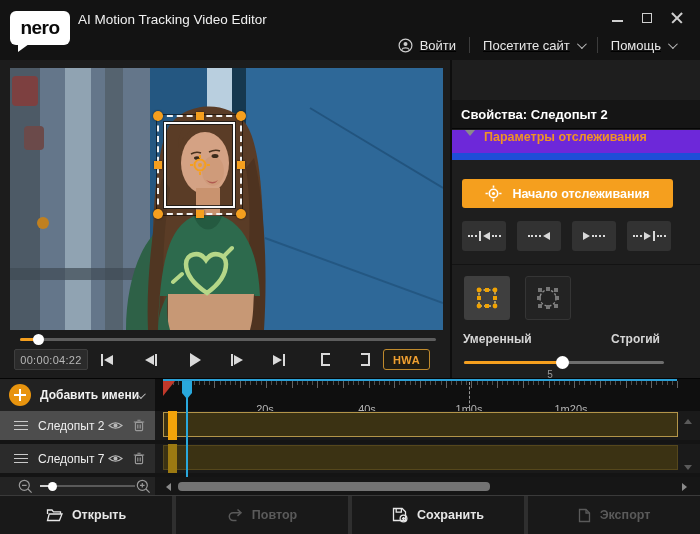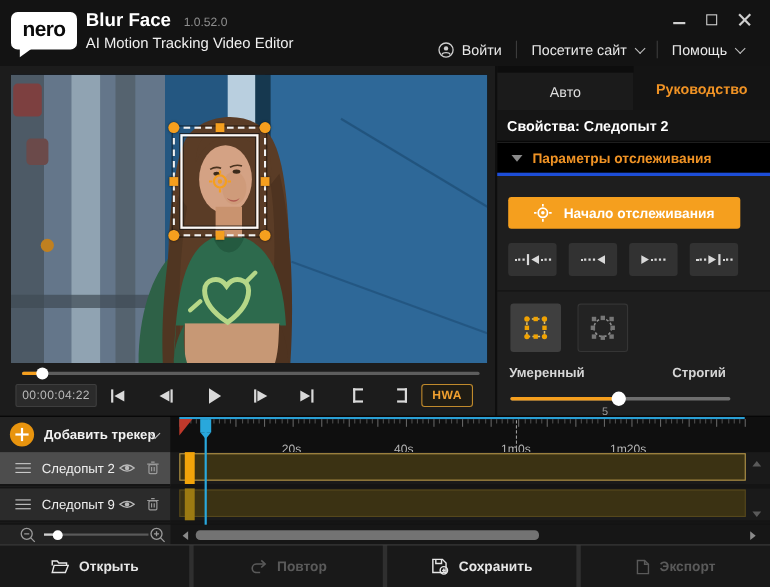--- a/index.html
+++ b/index.html
@@ -22,21 +22,21 @@
   .project-title { position:absolute; left:310px; top:15px; color:#dcdcdc; font-size:12px; }
   .win-controls { position:absolute; right:8px; top:8px; display:flex; }
   .win-btn { width:30px; height:20px; display:flex; align-items:center; justify-content:center; }
   .min-glyph { width:11px; height:2px; background:#cfcfcf; margin-top:6px; }
   .max-glyph { width:10px; height:10px; border:1.5px solid #cfcfcf; }
   .close-glyph { position:relative; width:12px; height:12px; }
   .close-glyph::before,.close-glyph::after { content:""; position:absolute; left:-1px; top:5px;
         width:14px; height:1.6px; background:#cfcfcf; }
   .close-glyph::before { transform:rotate(45deg); }
   .close-glyph::after  { transform:rotate(-45deg); }
-  .header-menu { position:absolute; right:12px; top:34px; display:flex; align-items:center; height:22px; }
+  .header-menu { position:absolute; right:12px; top:34px; display:flex; align-items:center; height:22px;text-decoration:underline; }
   .menu-item { display:flex; align-items:center; gap:7px; color:#e8e8e8; font-size:13px; padding:0 13px; cursor:default; }
   .menu-divider { width:1px; height:16px; background:#3c3c3c; }
   .chev { width:7px; height:7px; border-right:1.6px solid #bdbdbd; border-bottom:1.6px solid #bdbdbd;
           transform:rotate(45deg) translateY(-2px); }
 
   
   .video-pane { position:absolute; left:0; top:60px; width:519px; height:318px; background:#1c1c1c; }
   .video-frame { position:absolute; left:10px; top:8px; width:433px; height:262px; background:#10222f; overflow:hidden; }
   .video-frame svg { display:block; }
 
@@ -75,22 +75,22 @@
 
   
   .side-panel { position:absolute; left:450px; top:60px; width:250px; height:318px; background:#1e1e1e; border-left:2px solid #0e0e0e; }
   .tabs { position:absolute; left:0; top:0; width:100%; height:40px; background:#0d0d0d; display:flex; }
   .tab { flex:1; display:flex; align-items:center; justify-content:center; font-size:13px; color:#dedede;
          background:#1b1b1b; margin-top:6px; }
   .tab.active { margin-top:0; background:#141414; color:#f09325; font-weight:bold; }
   .props-row { position:absolute; left:0; top:40px; width:100%; height:29px; background:#151515;
                border-bottom:1px solid #060606; display:flex; align-items:center; padding-left:9px;
                color:#fff; font-weight:bold; font-size:13px; }
-  .section-row { position:absolute; left:0; top:70px; width:100%; height:30px; background:#000000;
-                 border-bottom:3px solid #1d4ed8; display:flex; align-items:center; }
+  .section-row { position:absolute; left:0; top:70px; width:100%; height:30px; background:#6d28d9;
+                 border-bottom:7px solid #1d4ed8; display:flex; }
   .collapse-tri { width:0; height:0; border-left:5px solid transparent; border-right:5px solid transparent;
                   border-top:6px solid #8a8a8a; margin-left:13px; }
   .section-title { color:#f09325; font-weight:bold; font-size:12.5px; margin-left:9px; }
   .start-btn { position:absolute; left:10px; top:119px; width:211px; height:29px; background:#f59f1e;
                border-radius:3px; display:flex; align-items:center; justify-content:center; gap:10px; }
   .start-btn span { color:#fff; font-weight:bold; font-size:12.5px; }
   .step-row { position:absolute; left:10px; top:161px; display:flex; gap:11px; }
   .step-btn { width:44px; height:30px; background:#323232; border-radius:3px; display:flex;
               align-items:center; justify-content:center; gap:2px; }
   .dots { width:9px; height:0; border-top:2px dotted #d9d9d9; }
@@ -177,24 +177,20 @@
 <body>
 
 <div class="app">
 
   <div class="header">
     <div class="logo">
       <span class="logo-text">nero</span>
       <span class="logo-tail"></span>
     </div>
     <div class="title-block">
-      <div>
-        <span class="app-name">Blur Face</span>
-        <span class="app-version">1.0.52.0</span>
-      </div>
       <div class="app-subtitle">AI Motion Tracking Video Editor</div>
     </div>
     <div class="win-controls">
       <div class="win-btn">
           <span class="min-glyph"></span>
         </div>
       <div class="win-btn">
           <span class="max-glyph"></span>
         </div>
       <div class="win-btn">
@@ -312,24 +308,20 @@
           <span class="bracket-l"></span>
         </div>
       <div class="t-btn" style="left:350px">
           <span class="bracket-r"></span>
         </div>
       <div class="hwa-btn">HWA</div>
     </div>
   </div>
 
   <div class="side-panel">
-    <div class="tabs">
-      <div class="tab">Авто</div>
-      <div class="tab active">Руководство</div>
-    </div>
     <div class="props-row">Свойства: Следопыт 2</div>
     <div class="section-row">
       <span class="collapse-tri"></span>
       <span class="section-title">Параметры отслеживания</span>
     </div>
     <div class="start-btn">
       <svg class="icon-svg" width="17" height="17" viewBox="0 0 17 17" fill="none">
         <circle cx="8.5" cy="8.5" r="4.2" stroke="#fff" stroke-width="1.6"></circle>
         <circle cx="8.5" cy="8.5" r="1.6" fill="#fff"></circle>
         <path d="M8.5,0.5 V2.8 M8.5,14.2 V16.5 M0.5,8.5 H2.8 M14.2,8.5 H16.5" stroke="#fff" stroke-width="1.6"></path>
@@ -396,21 +388,21 @@
       <div class="ss-fill"></div>
       <div class="ss-thumb"></div>
     </div>
     <div class="ss-value">5</div>
   </div>
 
   <div class="timeline">
     <div class="tl-header">
       <div class="add-tracker">
         <span class="add-circle"></span>
-        <span class="add-label">Добавить трекер</span>
+        <span class="add-label">Добавить имени</span>
         <span class="chev add-chev"></span>
       </div>
       <div class="ruler">
         <div class="ruler-line"></div>
         <div id="ruler-ticks">
             <div class="tick major" style="left: 8px;"></div>
             <div class="tick" style="left: 13.14px;"></div>
             <div class="tick" style="left: 18.28px;"></div>
             <div class="tick" style="left: 23.42px;"></div>
             <div class="tick" style="left: 28.56px;"></div>
@@ -550,21 +542,21 @@
       </div>
     </div>
 
     <div class="track-row r1">
       <div class="track-label">
         <span class="drag-handle">
             <i></i>
             <i></i>
             <i></i>
           </span>
-        <span class="track-name">Следопыт 9</span>
+        <span class="track-name">Следопыт 7</span>
         <span class="track-icons">
           <svg width="15" height="11" viewBox="0 0 15 11" fill="none">
             <path d="M1,5.5 Q7.5,0 14,5.5 Q7.5,11 1,5.5 Z" stroke="#b9b9b9" stroke-width="1.2"></path>
             <circle cx="7.5" cy="5.5" r="2" fill="#b9b9b9"></circle>
           </svg>
           <svg width="12" height="13" viewBox="0 0 12 13" fill="none">
             <rect x="2.4" y="3.4" width="7.2" height="8.2" rx="1" stroke="#9b9b9b" stroke-width="1.1"></rect>
             <path d="M0.8,3 H11.2 M4.4,1.2 H7.6 M4.8,5.6 V9.4 M7.2,5.6 V9.4" stroke="#9b9b9b" stroke-width="1.1"></path>
           </svg>
         </span>

